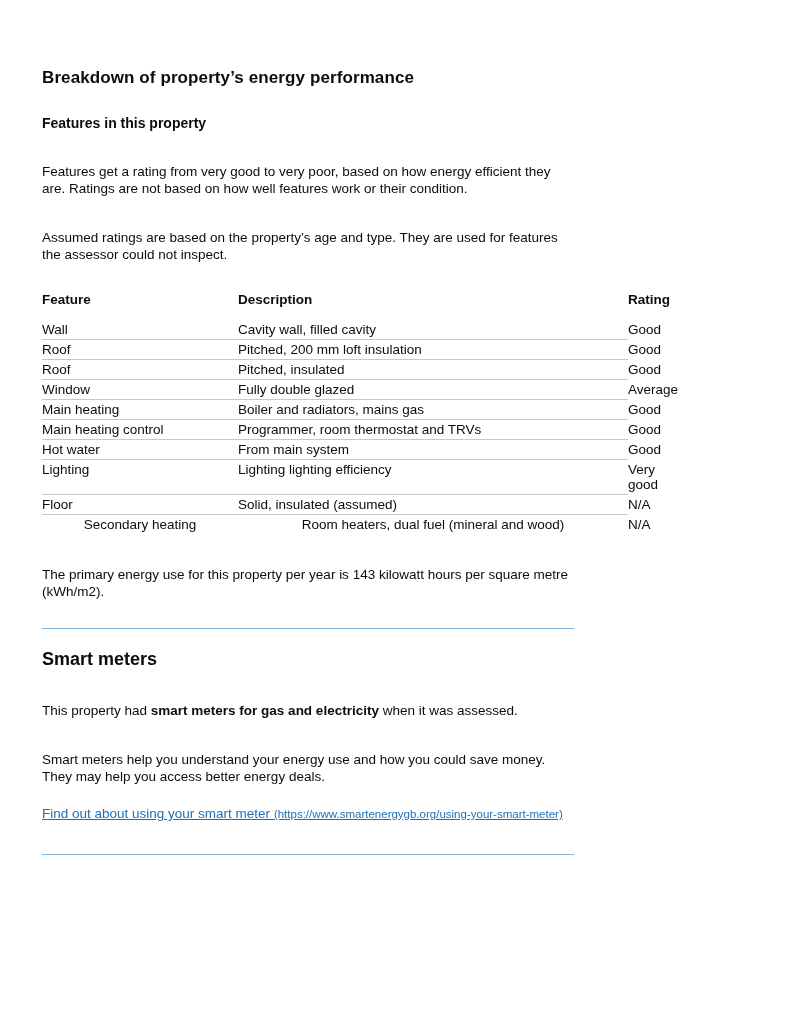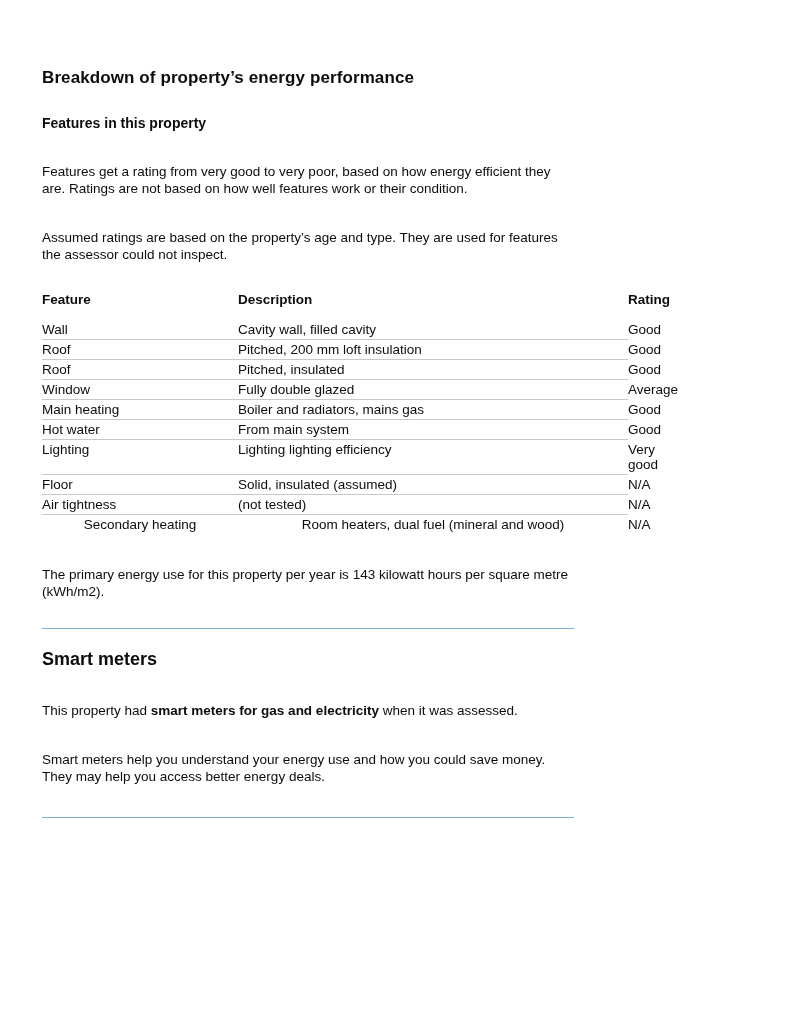--- a/index.html
+++ b/index.html
@@ -129,37 +129,37 @@
           <td>Window</td>
           <td>Fully double glazed</td>
           <td>Average</td>
         </tr>
         <tr>
           <td>Main heating</td>
           <td>Boiler and radiators, mains gas</td>
           <td>Good</td>
         </tr>
         <tr>
+          <td>Main heating control</td>
+          <td>Programmer, room thermostat and TRVs</td>
+          <td>Good</td>
+        </tr>
+        <tr>
           <td>Hot water</td>
           <td>From main system</td>
           <td>Good</td>
         </tr>
         <tr>
           <td>Lighting</td>
           <td>Lighting lighting efficiency</td>
           <td>Very good</td>
         </tr>
         <tr>
           <td>Floor</td>
           <td>Solid, insulated (assumed)</td>
-          <td>N/A</td>
-        </tr>
-        <tr>
-          <td>Air tightness</td>
-          <td>(not tested)</td>
           <td>N/A</td>
         </tr>
         <tr>
           <td>Secondary heating</td>
           <td>Room heaters, dual fuel (mineral and wood)</td>
           <td>N/A</td>
         </tr>
       </tbody>
   </table>
 
@@ -167,16 +167,19 @@
   <p class="body-text">The primary energy use for this property per year is 143 kilowatt hours per square metre (kWh/m2).</p>
 
   <hr class="divider">
 
   <h2 class="section-title">Smart meters</h2>
 
   <p class="body-text smart-para1"><span>This property had </span><strong>smart meters for gas and electricity</strong><span> when it was assessed.</span></p>
 
   <p class="body-text">Smart meters help you understand your energy use and how you could save money. They may help you access better energy deals.</p>
 
+  <p class="link-row">
+    <a href="#" class="doc-link"><span>Find out about using your smart meter </span><span class="link-url">(https://www.smartenergygb.org/using-your-smart-meter)</span></a>
+  </p>
 
   <hr class="divider divider-bottom">
 
 </div>
 
 </body></html>

